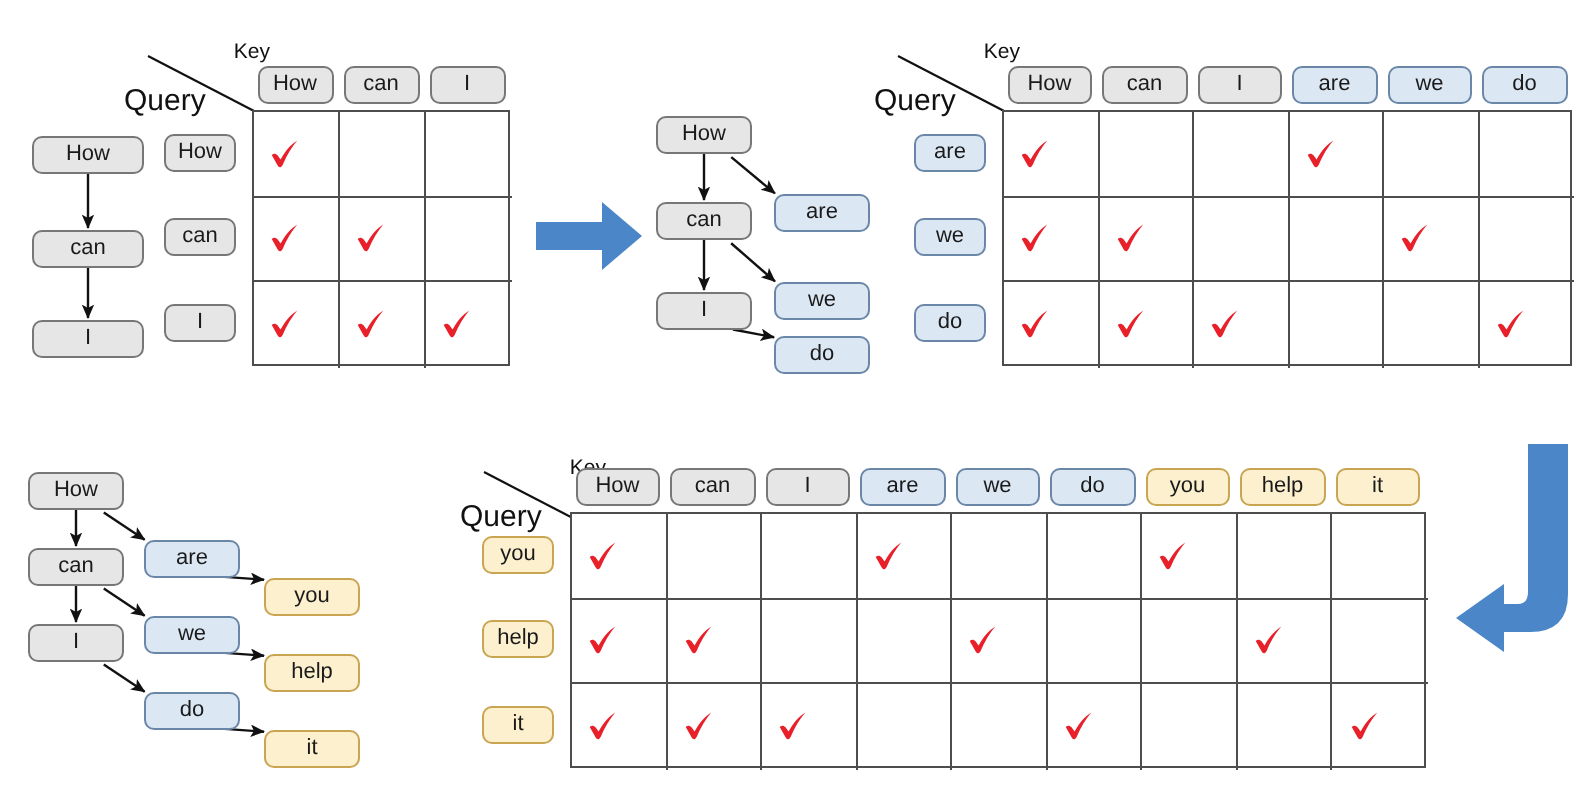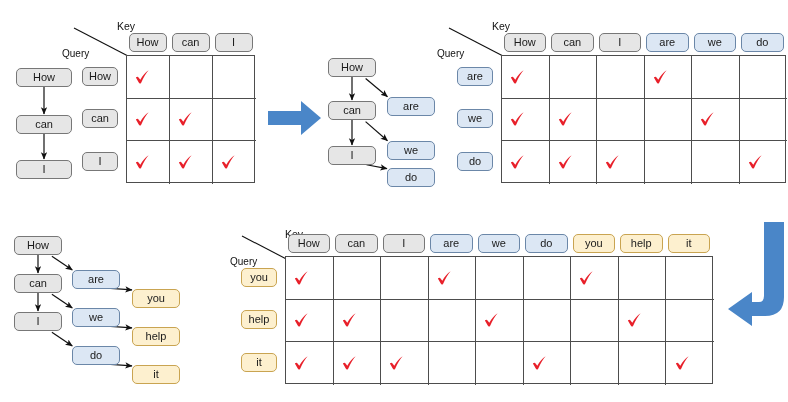--- a/index.html
+++ b/index.html
@@ -89,21 +89,21 @@
   }
 
   
   .kq { position: absolute; width: 74px; height: 40px; }
   .kq .kq-key {
     position: absolute; right: 1px; top: 0px;
     font-size: 10.5px; color: #111;
   }
   .kq .kq-query {
     position: absolute; left: 0px; bottom: 1px;
-    font-size: 10px; color: #111; text-align: right;
+    font-size: 15px; color: #111; text-align: right;
   }
   .kq svg { position: absolute; left: 0; top: 0; }
 
   
   .tree { position: absolute; }
   .tree svg { position: absolute; left: 0; top: 0; overflow: visible; }
 
   
   .bigarrow { position: absolute; }
 </style>

